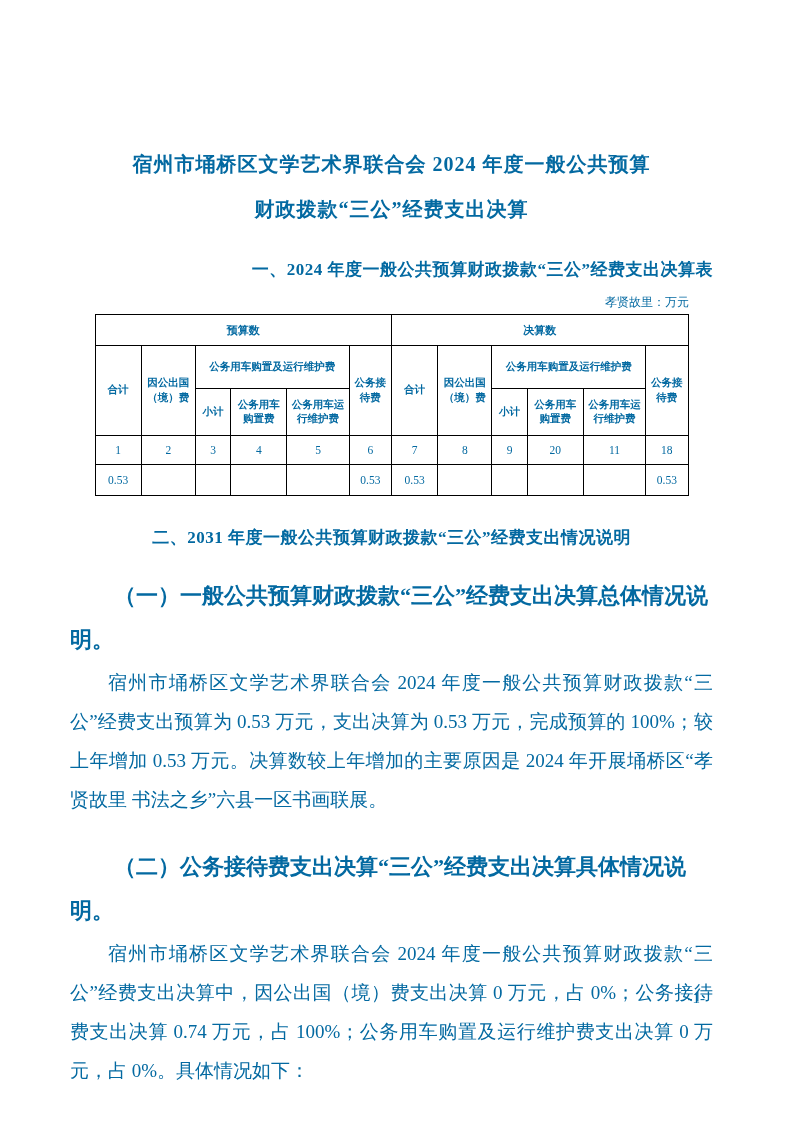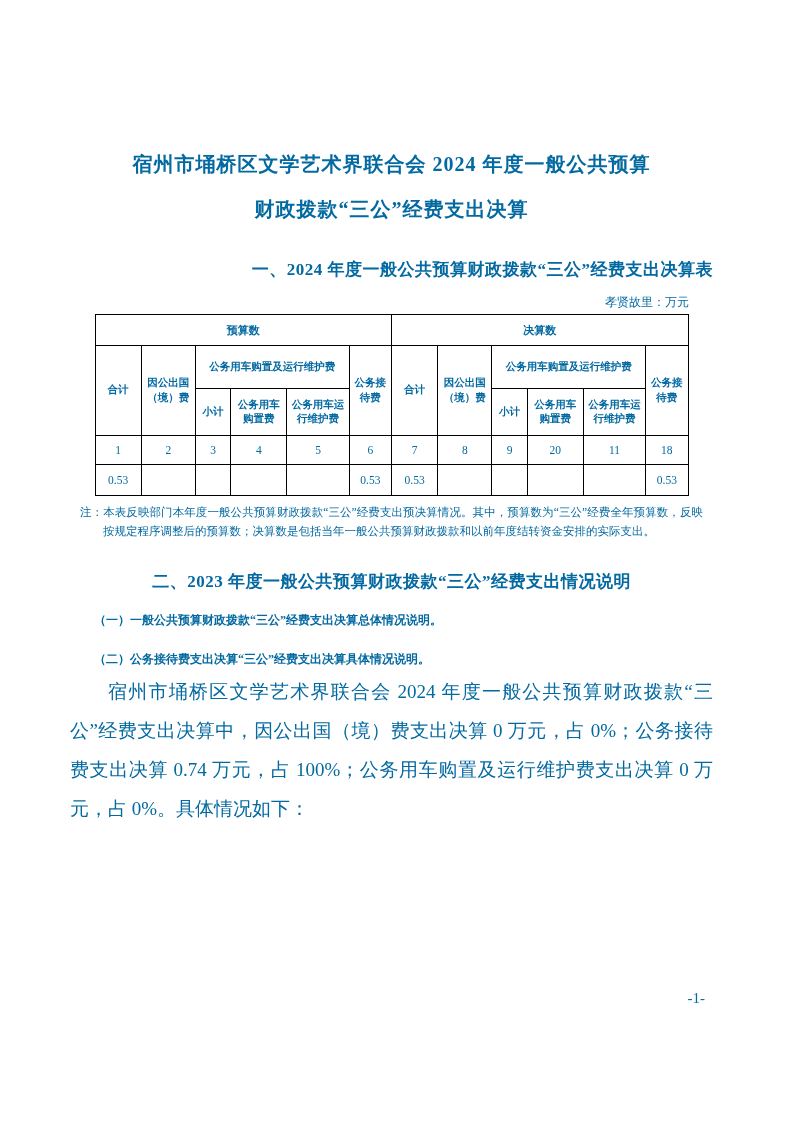--- a/index.html
+++ b/index.html
@@ -69,24 +69,24 @@
   }
 
   .section2-heading{
     text-align:center;
     font-size:17px;
     font-weight:bold;
     margin:30px 0 0 0;
     letter-spacing:0.5px;
   }
   .sub-heading{
-    font-size:12px;
+    font-size:22px;
     font-weight:bold;
     text-indent:2em;
-    margin:15px 0 0 0;
+    margin:25px 0 0 0;
     line-height:2.0;
   }
   .para{
     font-size:19px;
     line-height:2.05;
     text-align:justify;
     text-indent:2em;
     margin:2px 0 0 0;
   }
   .page-number{
@@ -173,25 +173,25 @@
         <td>0.53</td>
         <td></td>
         <td></td>
         <td></td>
         <td></td>
         <td>0.53</td>
       </tr>
     </tbody>
       </table>
 
-    <div class="table-note">注：本表反映部门本年度一般公共预算财政拨款“三公”经费支出预决算情况。其中，预算数为“三公”经费全年预算数，反映按规定程序调整后的预算数；决算数是包括当年一般公共预算财政拨款和以前年度结转资金安排的实际支出。</div>
 
-    <div class="section2-heading">二、2023 年度一般公共预算财政拨款“三公”经费支出情况说明</div>
+    <div class="section2-heading">二、2031 年度一般公共预算财政拨款“三公”经费支出情况说明</div>
 
     <div class="sub-heading">（一）一般公共预算财政拨款“三公”经费支出决算总体情况说明。</div>
+    <div class="para">宿州市埇桥区文学艺术界联合会 2024 年度一般公共预算财政拨款“三公”经费支出预算为 0.53 万元，支出决算为 0.53 万元，完成预算的 100%；较上年增加 0.53 万元。决算数较上年增加的主要原因是 2024 年开展埇桥区“孝贤故里 书法之乡”六县一区书画联展。</div>
 
     <div class="sub-heading">（二）公务接待费支出决算“三公”经费支出决算具体情况说明。</div>
     <div class="para">宿州市埇桥区文学艺术界联合会 2024 年度一般公共预算财政拨款“三公”经费支出决算中，因公出国（境）费支出决算 0 万元，占 0%；公务接待费支出决算 0.74 万元，占 100%；公务用车购置及运行维护费支出决算 0 万元，占 0%。具体情况如下：</div>
 
   </div>
 
   <div class="page-number">-1-</div>
 </div>
 
 </body></html>

